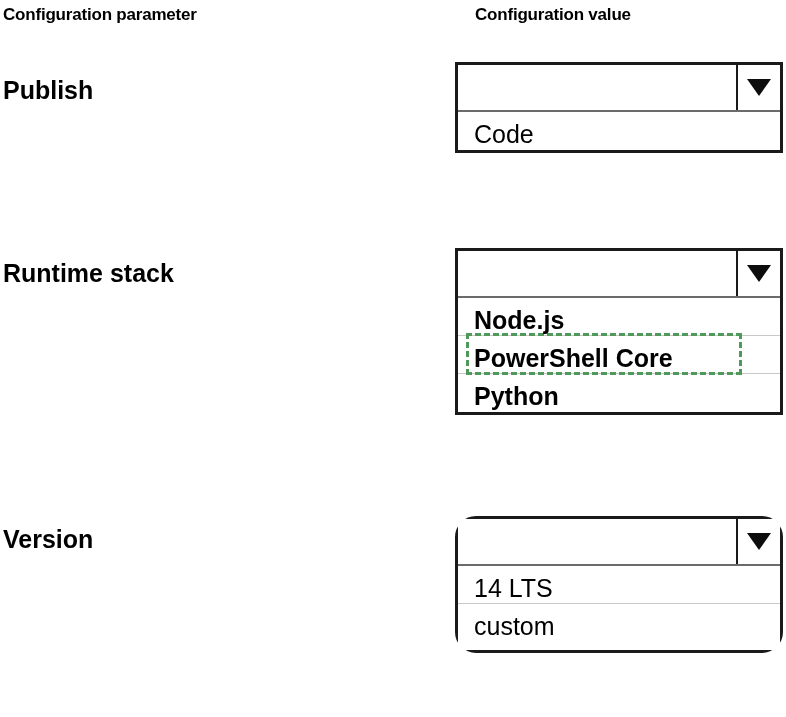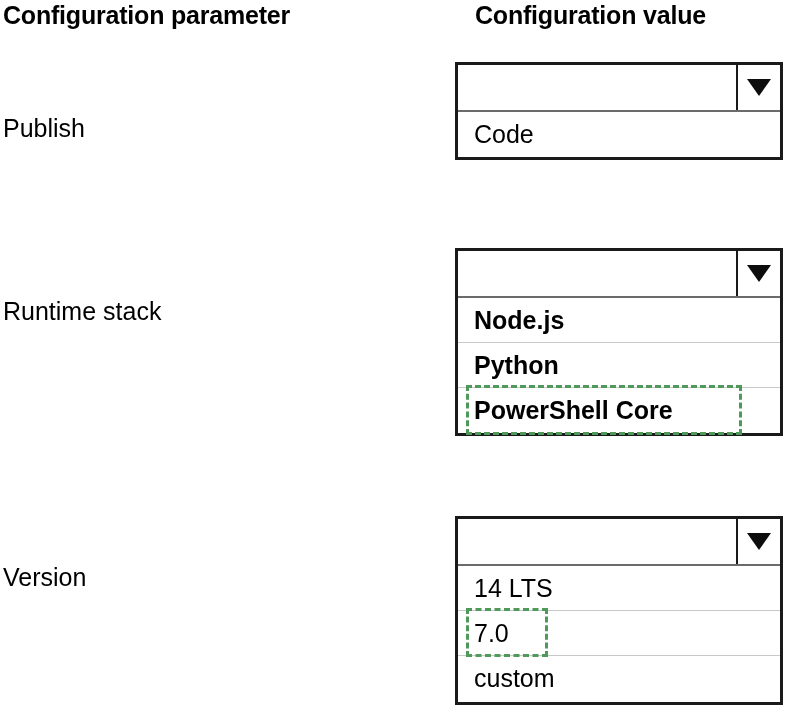--- a/index.html
+++ b/index.html
@@ -13,37 +13,36 @@
     position: relative;
     font-family: "Liberation Sans", sans-serif;
     color: #000000;
     overflow: hidden;
   }
 
   
   .col-header {
     position: absolute;
     font-weight: bold;
-    font-size: 25px;
+    font-size: 17px;
     line-height: 30px;
     letter-spacing: -0.2px;
     white-space: nowrap;
   }
   #hdr-param { left: 3px;   top: 0px; }
   #hdr-value { left: 475px; top: 0px; }
 
   
   .param-label {
     position: absolute;
     left: 3px;
     font-size: 25px;
     line-height: 30px;
-    font-weight: normal;
+    font-weight: bold;
     white-space: nowrap;
-    margin-top: 38px;
   }
 
   
   .dropdown {
     position: absolute;
     left: 455px;
     width: 328px;
     box-sizing: border-box;
     border: 3px solid #1a1a1a;
     background: #ffffff;
@@ -77,21 +76,21 @@
     width: 0; height: 0;
     border-left: 12px solid transparent;
     border-right: 12px solid transparent;
     border-top: 17px solid #0d0d0d;
   }
 
   
   .options { background: #ffffff; }
   .option {
     position: relative;
-    height: 45px;
+    height: 38px;
     line-height: 45px;
     padding-left: 16px;
     font-size: 25px;
     white-space: nowrap;
     border-bottom: 1px solid #c9c9c9;
     box-sizing: border-box;
   }
   .option:last-child { border-bottom: none; }
   .option.tall-last { height: 46px; line-height: 45px; }
 
@@ -145,45 +144,41 @@
     <div class="combo-arrow-btn">
       <span class="caret"></span>
     </div>
   </div>
 
   <div class="options">
     <div class="option">
       <span class="opt-text">Node.js</span>
     </div>
     <div class="option">
-      <span class="opt-text">Python</span>
+      <span class="hl medium"></span>
+      <span class="opt-text">PowerShell Core</span>
     </div>
     <div class="option">
-      <span class="hl medium"></span>
-      <span class="opt-text">PowerShell Core</span>
+      <span class="opt-text">Python</span>
     </div>
   </div>
 </div>
 
 <div class="param-label" style="top:524px;">Version</div>
 
-<div class="dropdown" style="top:516px;">
+<div class="dropdown" style="top:516px;border-radius:21px;">
 
   <div class="combo">
     <div class="combo-field"></div>
     <div class="combo-arrow-btn">
       <span class="caret"></span>
     </div>
   </div>
 
   <div class="options">
     <div class="option">
       <span class="opt-text">14 LTS</span>
     </div>
-    <div class="option">
-      <span class="hl narrow"></span>
-      <span class="opt-text">7.0</span>
-    </div>
     <div class="option tall-last">
       <span class="opt-text">custom</span>
     </div>
   </div>
 </div>
 
 </body></html>

